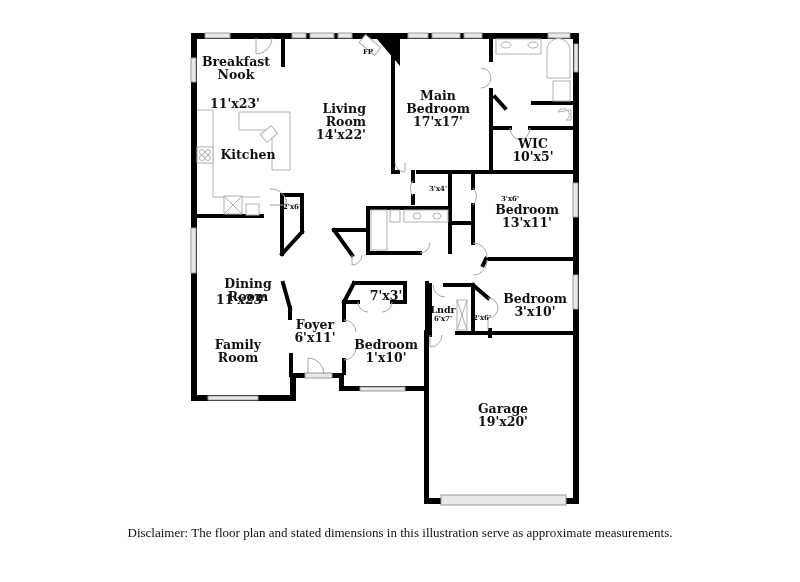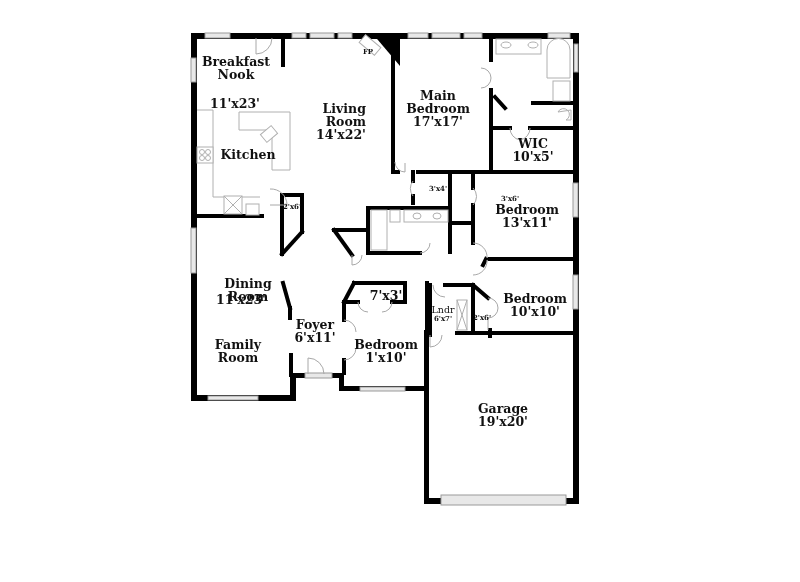--- a/index.html
+++ b/index.html
@@ -5,21 +5,21 @@
     html, body { margin: 0; padding: 0; background: #ffffff; }
     body { width: 800px; height: 582px; position: relative; overflow: hidden; font-family: "DejaVu Serif", "Liberation Serif", serif; }
     #plan { position: absolute; left: 0; top: 0; width: 800px; height: 582px; }
     .wall { fill: #000; stroke: none; }
     .wline { stroke: #000; stroke-width: 4; fill: none; stroke-linecap: square; }
     .win { fill: #e8e8e8; stroke: #9a9a9a; stroke-width: 1; }
     .fix { fill: #fff; stroke: #b0b0b0; stroke-width: 1; }
     .door { fill: none; stroke: #a8a8a8; stroke-width: 1; }
     .lbl { position: absolute; text-align: center; font-weight: bold; color: #111; line-height: 1.05; font-size: 12.5px; transform: translateX(-50%); white-space: nowrap; }
     .lbl span { display: block; }
-    .small { font-size: 8px; font-weight: normal; }
+    .small { font-size: 8px; font-weight: bold; }
     .tiny { font-size: 7px; font-weight: bold; }
     .disclaimer { position: absolute; left: 0; top: 524px; width: 800px; text-align: center; font-family: "Liberation Serif", "DejaVu Serif", serif; font-size: 13px; color: #111; line-height: 17px; }
     .disclaimer span { display: block; }
   </style>
 </head>
 <body>
 
 <svg id="plan" viewBox="0 0 800 582" xmlns="http://www.w3.org/2000/svg">
 
   <g>
@@ -209,21 +209,21 @@
   <div class="lbl" style="left:315px;top:318px;">
     <span>Foyer</span>
       <span>6'x11'</span>
   </div>
   <div class="lbl" style="left:386px;top:338px;">
     <span>Bedroom</span>
       <span>1'x10'</span>
   </div>
   <div class="lbl" style="left:535px;top:292px;">
     <span>Bedroom</span>
-      <span>10'x10'</span>
+      <span>3'x10'</span>
   </div>
   <div class="lbl" style="left:503px;top:402px;">
     <span>Garage</span>
       <span>19'x20'</span>
   </div>
 
   <div class="lbl" style="left:374px;top:289px;margin-left:12px;">
     <span>7'x3'</span>
   </div>
   <div class="lbl tiny" style="left:368px;top:48px;">
@@ -241,13 +241,14 @@
   <div class="lbl tiny" style="left:482px;top:314px;">
     <span>2'x6'</span>
   </div>
   <div class="lbl" style="left:443px;top:305px;">
     <span class="small" style="font-size:9.5px;">Lndr</span>
     <span class="tiny">6'x7'</span>
   </div>
 </div>
 
 <div class="disclaimer">
+  <span>Disclaimer: The floor plan and stated dimensions in this illustration serve as approximate measurements.</span>
 </div>
 
 </body></html>

